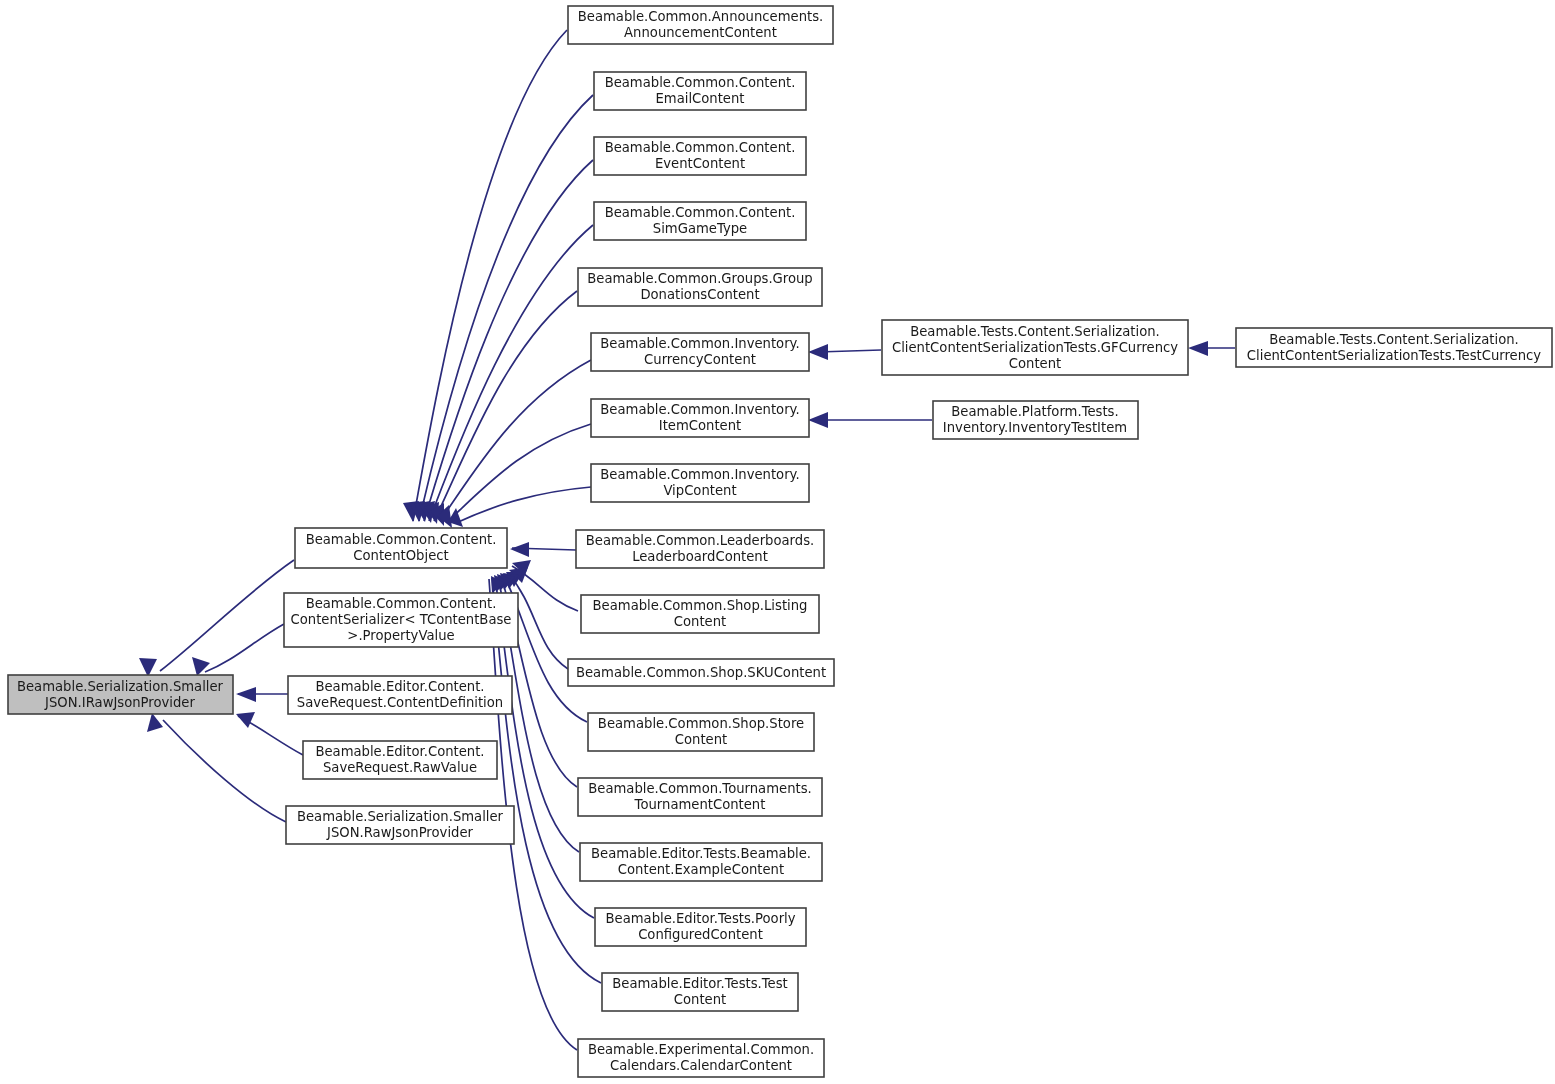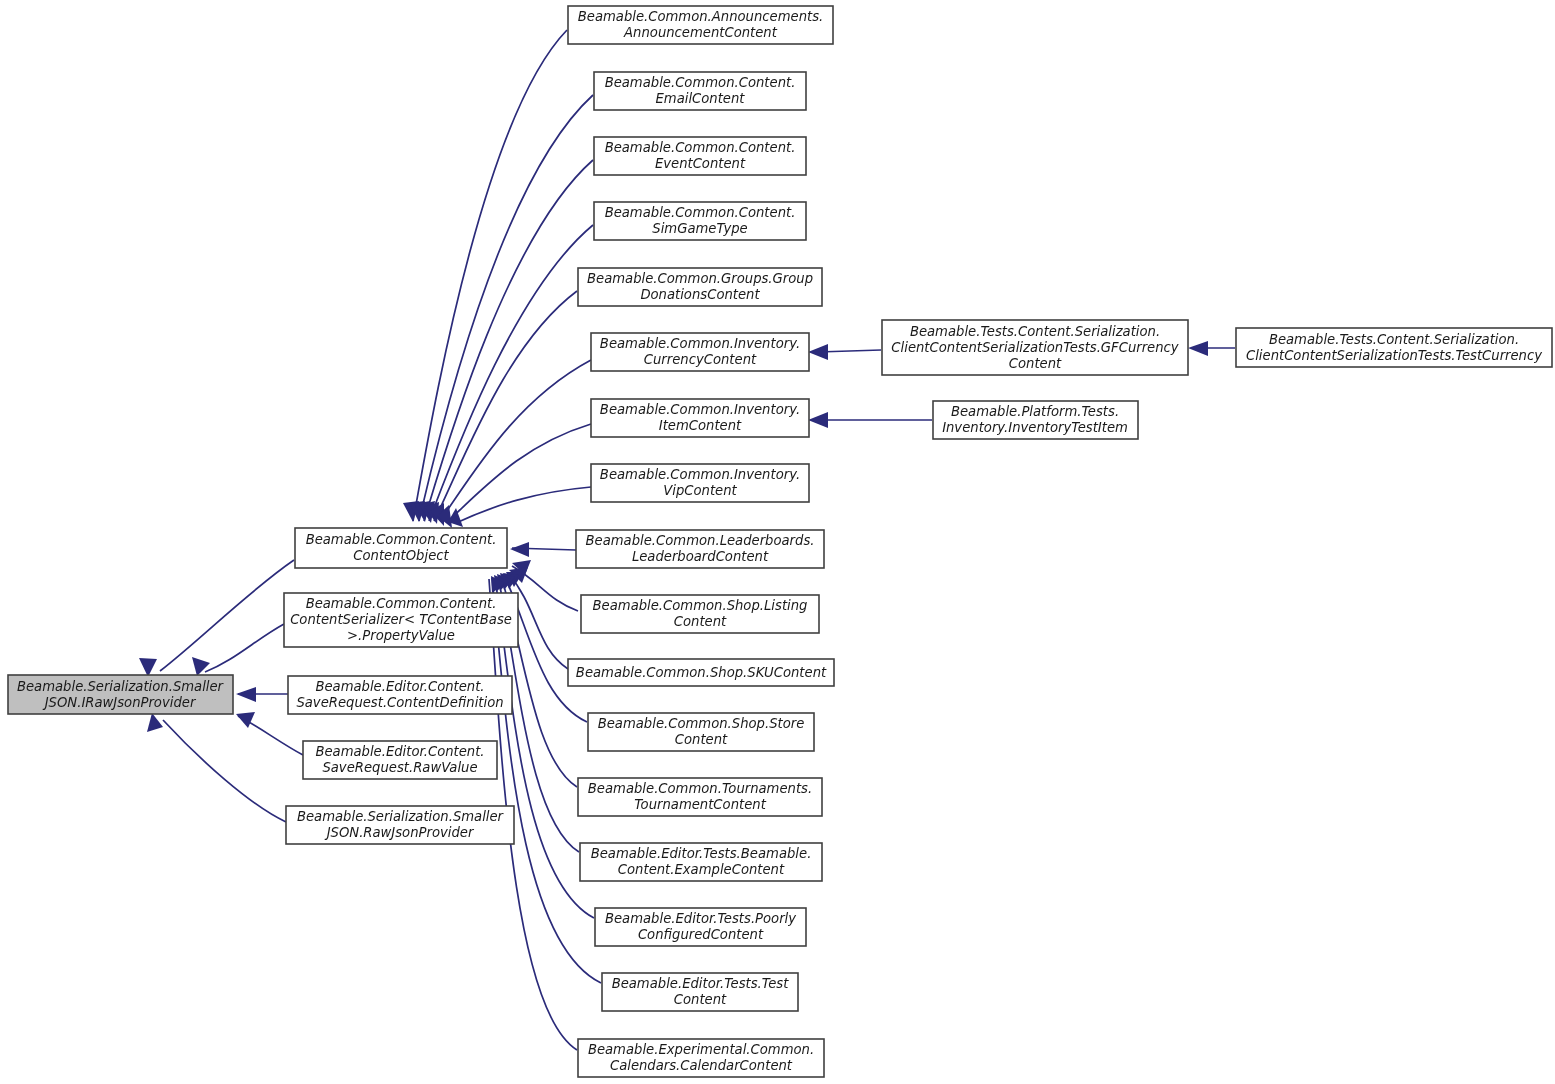--- a/index.html
+++ b/index.html
@@ -10,21 +10,20 @@
   body {
     width: 1555px;
     height: 1084px;
     font-family: "DejaVu Sans", "Liberation Sans", sans-serif;
     overflow: hidden;
   }
   #diagram-root {
     position: relative;
     width: 1555px;
     height: 1084px;
-    font-style: italic;
   }
   svg#graph {
     display: block;
     width: 1555px;
     height: 1084px;
   }
   .node-box {
     fill: #ffffff;
     stroke: #404040;
     stroke-width: 1.6;

